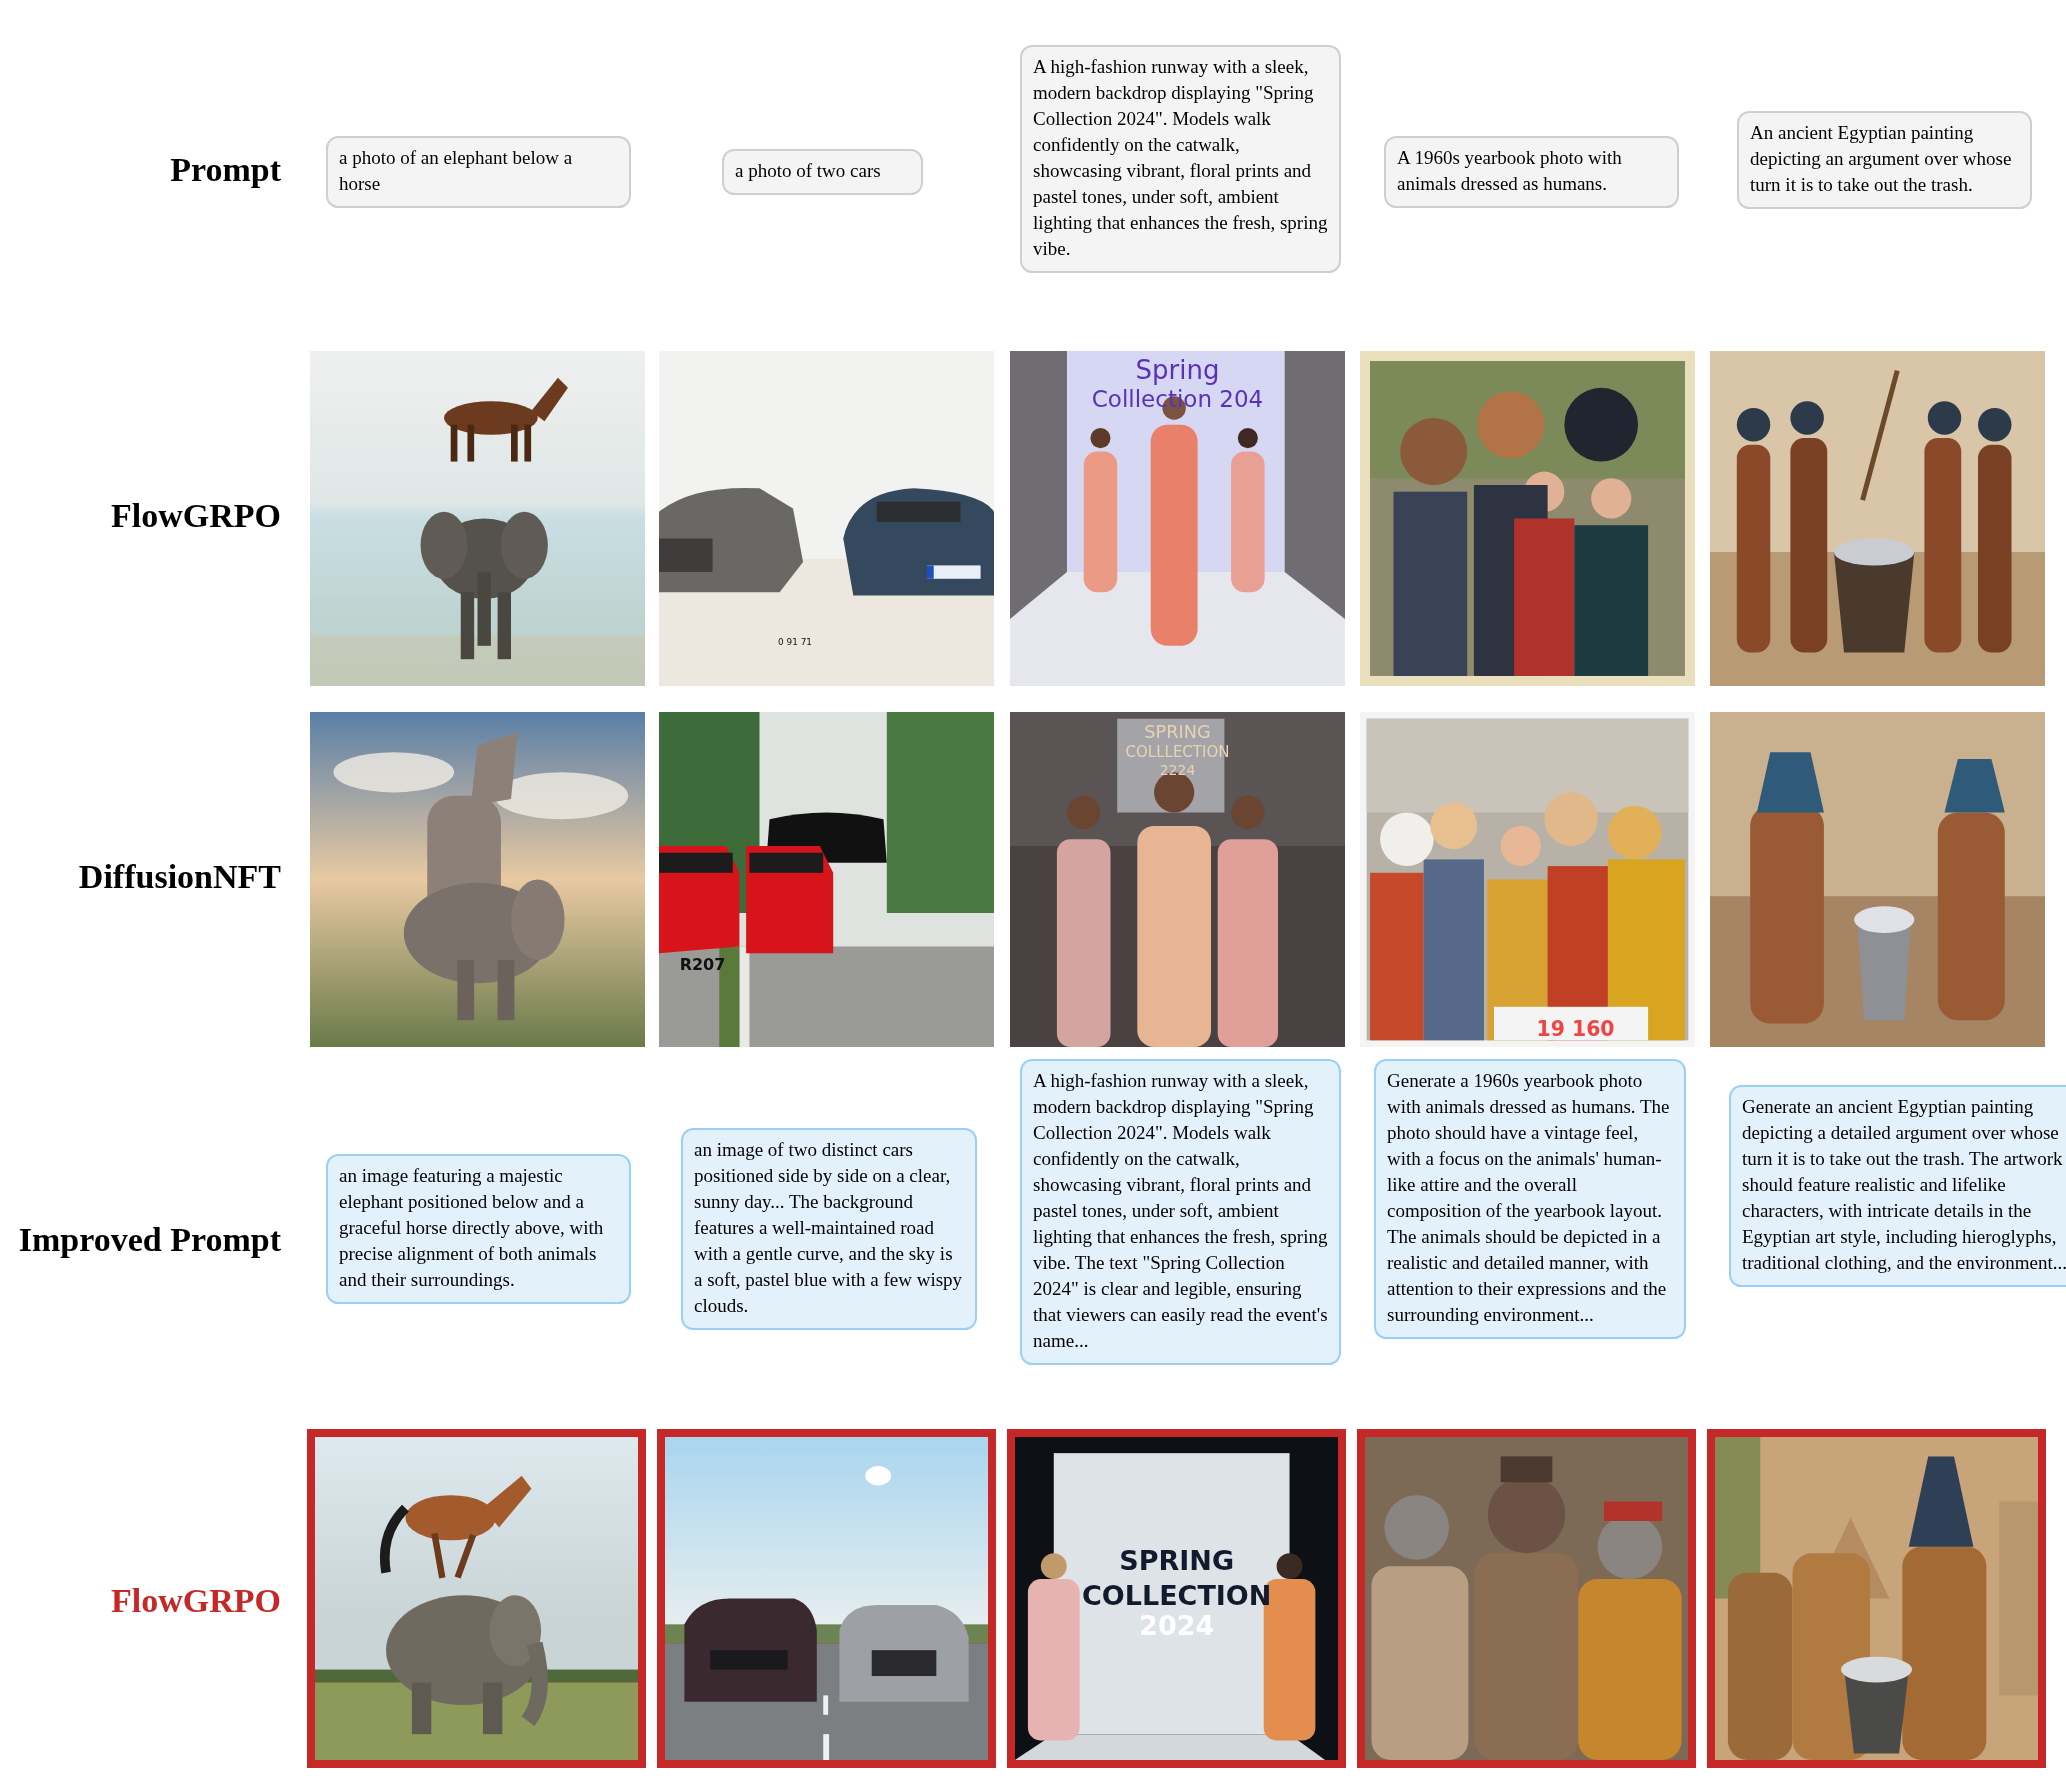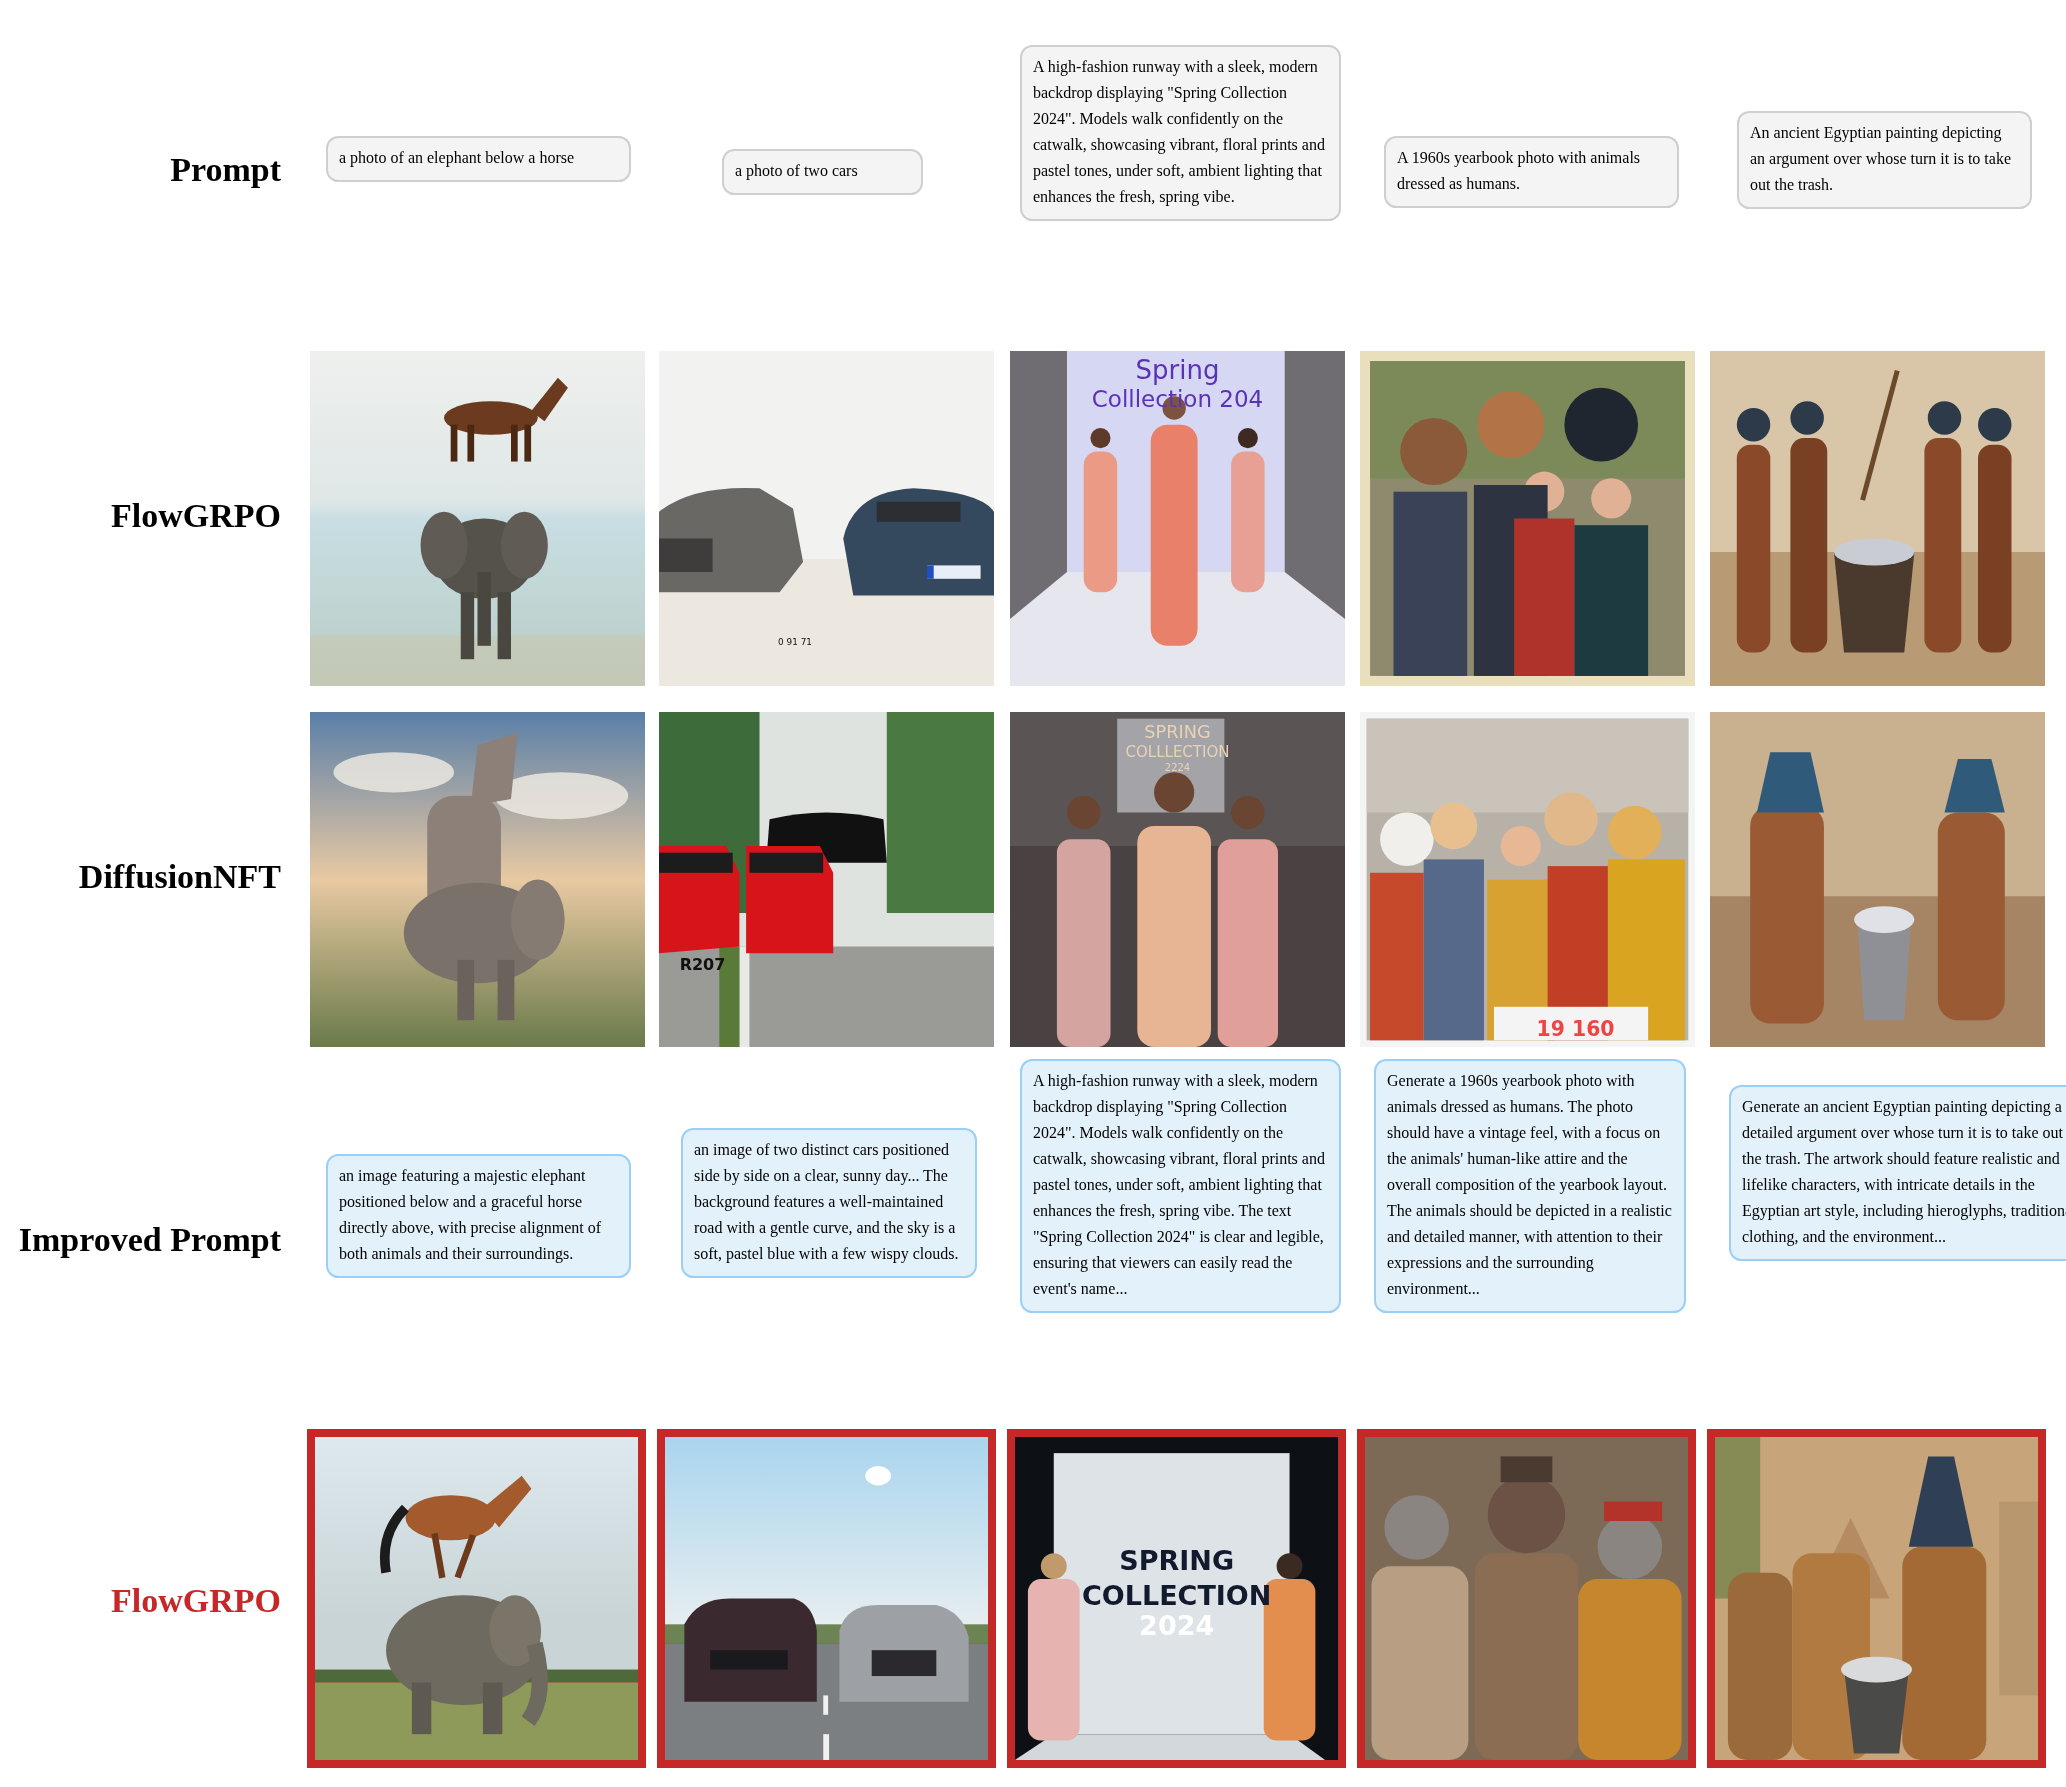--- a/index.html
+++ b/index.html
@@ -2,21 +2,21 @@
 <html style="font-size:11px"><head>
 <meta charset="utf-8">
 <style>
   html, body { margin:0; padding:0; background:#ffffff; }
   body { width:2066px; height:1788px; position:relative; overflow:hidden;
          font-family:"Liberation Serif", "DejaVu Serif", serif; color:#000; }
   .row-label { position:absolute; right:1785px; font-weight:bold; font-size:34px;
                white-space:nowrap; text-align:right; transform:translateY(-50%); }
   .row-label.accent { color:#c62828; }
   .pbox { position:absolute; box-sizing:border-box; border-radius:12.3px;
-          font-size:16px; line-height:26px; padding:6.8px 11px 9.5px 11px; }
+          font-size:19px; line-height:26px; padding:6.8px 11px 9.5px 11px; }
   .pbox.gray { background:#f4f4f4; border:2.7px solid #cfcfcf; }
   .pbox.blue { background:#e3f1fb; border:2.7px solid #9ccff5; }
   .tile { position:absolute; width:335px; height:335px; overflow:hidden; }
   .frame { position:absolute; width:339px; height:339px; background:#c62828; }
   .frame .tile { left:8.2px; top:8.2px; width:323px; height:323px; }
   .tile svg { width:100%; height:100%; display:block; }
   .tile .txt { position:absolute; width:100%; text-align:center; font-family:"DejaVu Sans", sans-serif; }
 </style>
 </head>
 <body>
@@ -164,21 +164,21 @@
     <rect x="0" y="40" width="100" height="60" fill="#4a4242"></rect>
     <rect x="14" y="38" width="16" height="62" rx="4" fill="#d4a4a0"></rect>
     <rect x="38" y="34" width="22" height="66" rx="5" fill="#e8b594"></rect>
     <rect x="62" y="38" width="18" height="62" rx="4" fill="#e09f98"></rect>
     <circle cx="22" cy="30" r="5" fill="#6a4632"></circle>
       <circle cx="49" cy="24" r="6" fill="#6a4632"></circle>
       <circle cx="71" cy="30" r="5" fill="#6a4632"></circle>
   </svg>
   <div class="txt" style="top:9.5px; font-size:17.7px; color:#e8d3b4;">SPRING</div>
   <div class="txt" style="top:31px; font-size:15px; color:#e8d3b4;">COLLLECTION</div>
-  <div class="txt" style="top:50px; font-size:10px; color:#e8d3b4;">2224</div>
+  <div class="txt" style="top:50px; font-size:14px; color:#e8d3b4;">2224</div>
 </div>
 <div class="tile" style="left:1360px; top:712px;">
   <svg viewBox="0 0 100 100" preserveAspectRatio="none">
     <rect width="100" height="100" fill="#f4f4f4"></rect>
     <rect x="2" y="2" width="96" height="96" fill="#b7b1a7"></rect>
     <rect x="2" y="2" width="96" height="28" fill="#c9c3b9"></rect>
     <rect x="3" y="48" width="16" height="50" fill="#c6492b"></rect>
       <rect x="19" y="44" width="18" height="54" fill="#56698a"></rect>
     <rect x="38" y="50" width="20" height="48" fill="#d8a233"></rect>
       <rect x="56" y="46" width="18" height="52" fill="#c13f24"></rect>

